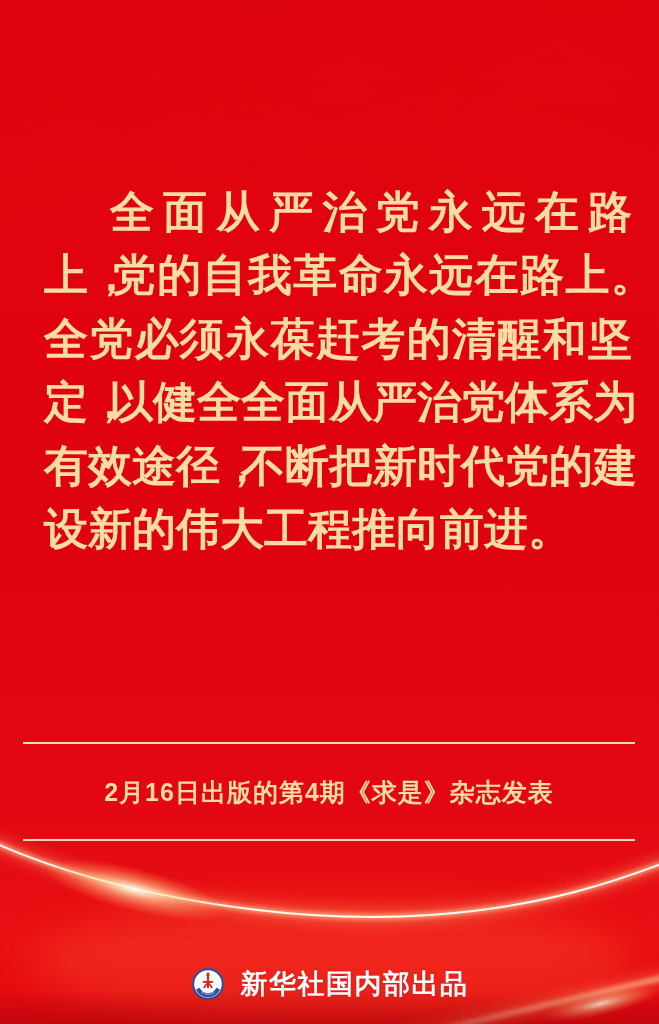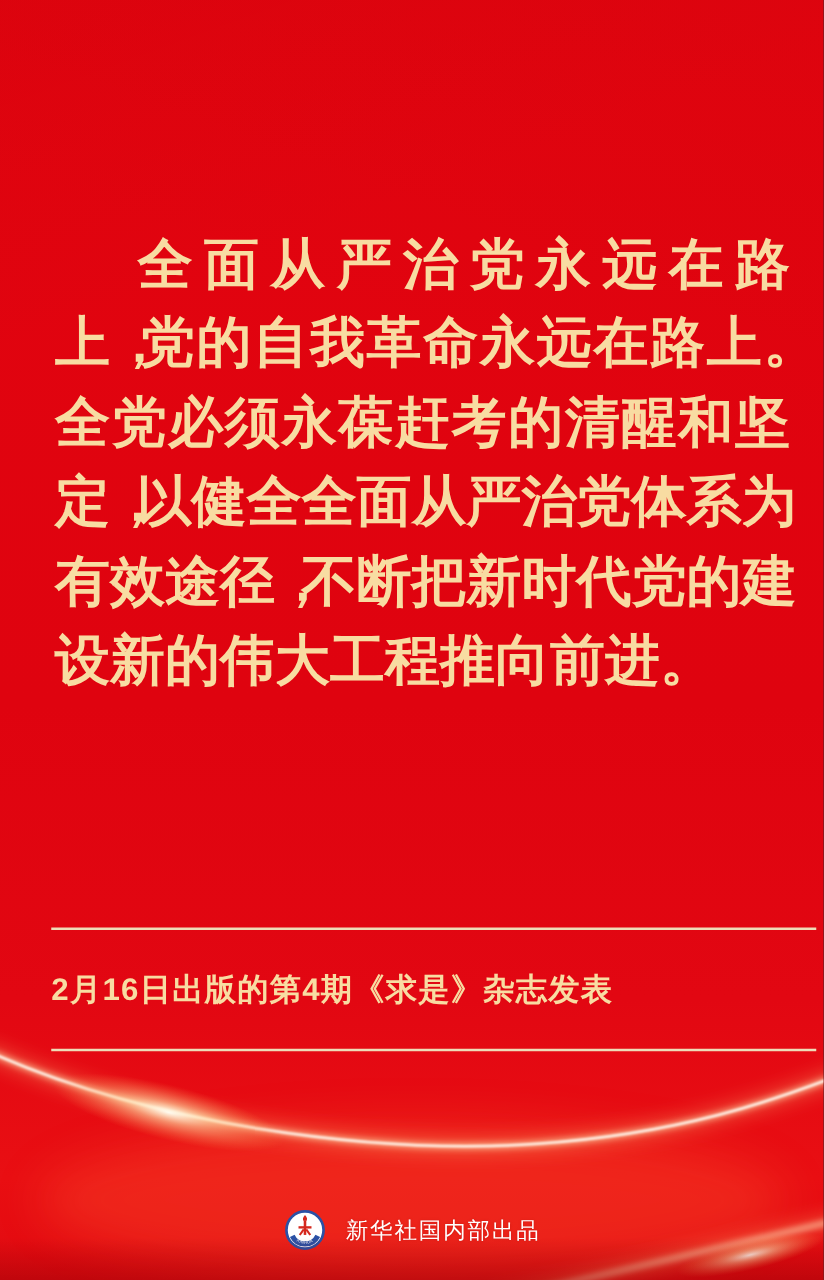--- a/index.html
+++ b/index.html
@@ -25,24 +25,24 @@
   .quote-line{
     display:flex;justify-content:space-between;align-items:center;
     height:63.5px;white-space:nowrap;
   }
   .quote-line.indented{padding-left:66px;}
   .quote-line.last{justify-content:flex-start;}
   .quote-line .ch{display:inline-block;flex:0 0 auto;width:1em;text-align:center;line-height:1;}
   .quote-line .ch.punct{width:0.48em;text-align:left;}
   
   .source-box{
-    position:absolute;left:41px;top:742px;width:612px;height:95px;
+    position:absolute;left:23px;top:742px;width:612px;height:95px;
     border-top:2px solid var(--divider-gold,#eedcb8);
     border-bottom:2px solid var(--divider-gold,#eedcb8);
-    display:flex;flex-direction:column;justify-content:center;gap:8px;
+    display:flex;flex-direction:column;justify-content:center;align-items:center;gap:8px;
   }
   .source-line{
     color:var(--text-gold,#f9dda4);
     font-size:25px;font-weight:700;letter-spacing:1px;
     line-height:30px;white-space:nowrap;
   }
   
   .swoosh{position:absolute;left:0;top:820px;width:659px;height:204px;pointer-events:none;}
   .bottom-shade{
     position:absolute;left:0;bottom:0;width:659px;height:34px;
@@ -54,21 +54,21 @@
     position:absolute;left:0;top:960px;width:659px;height:48px;
     display:flex;justify-content:center;align-items:center;gap:16px;
   }
   .logo{width:34px;height:34px;flex:0 0 auto;}
   .logo .ring{fill:#ffffff;stroke:var(--logo-blue,#2b51a5);stroke-width:2.4;}
   .logo .emblem{fill:var(--logo-red,#d5281e);}
   .logo .band{fill:none;stroke:var(--logo-blue,#2b51a5);stroke-width:4.6;}
   .logo .band-text{fill:#ffffff;font-size:3.4px;letter-spacing:0.6px;font-family:"Liberation Sans",sans-serif;}
   .publisher{
     color:var(--footer-white,#ffffff);
-    font-size:18px;font-weight:400;letter-spacing:1.5px;white-space:nowrap;
+    font-size:27px;font-weight:700;letter-spacing:1.5px;white-space:nowrap;
     text-shadow:0 0 2px rgba(150,0,0,0.35);
   }
 </style>
 </head>
 <body>
 
 <div class="poster">
 
   <div class="quote">
     <div class="quote-line indented">

